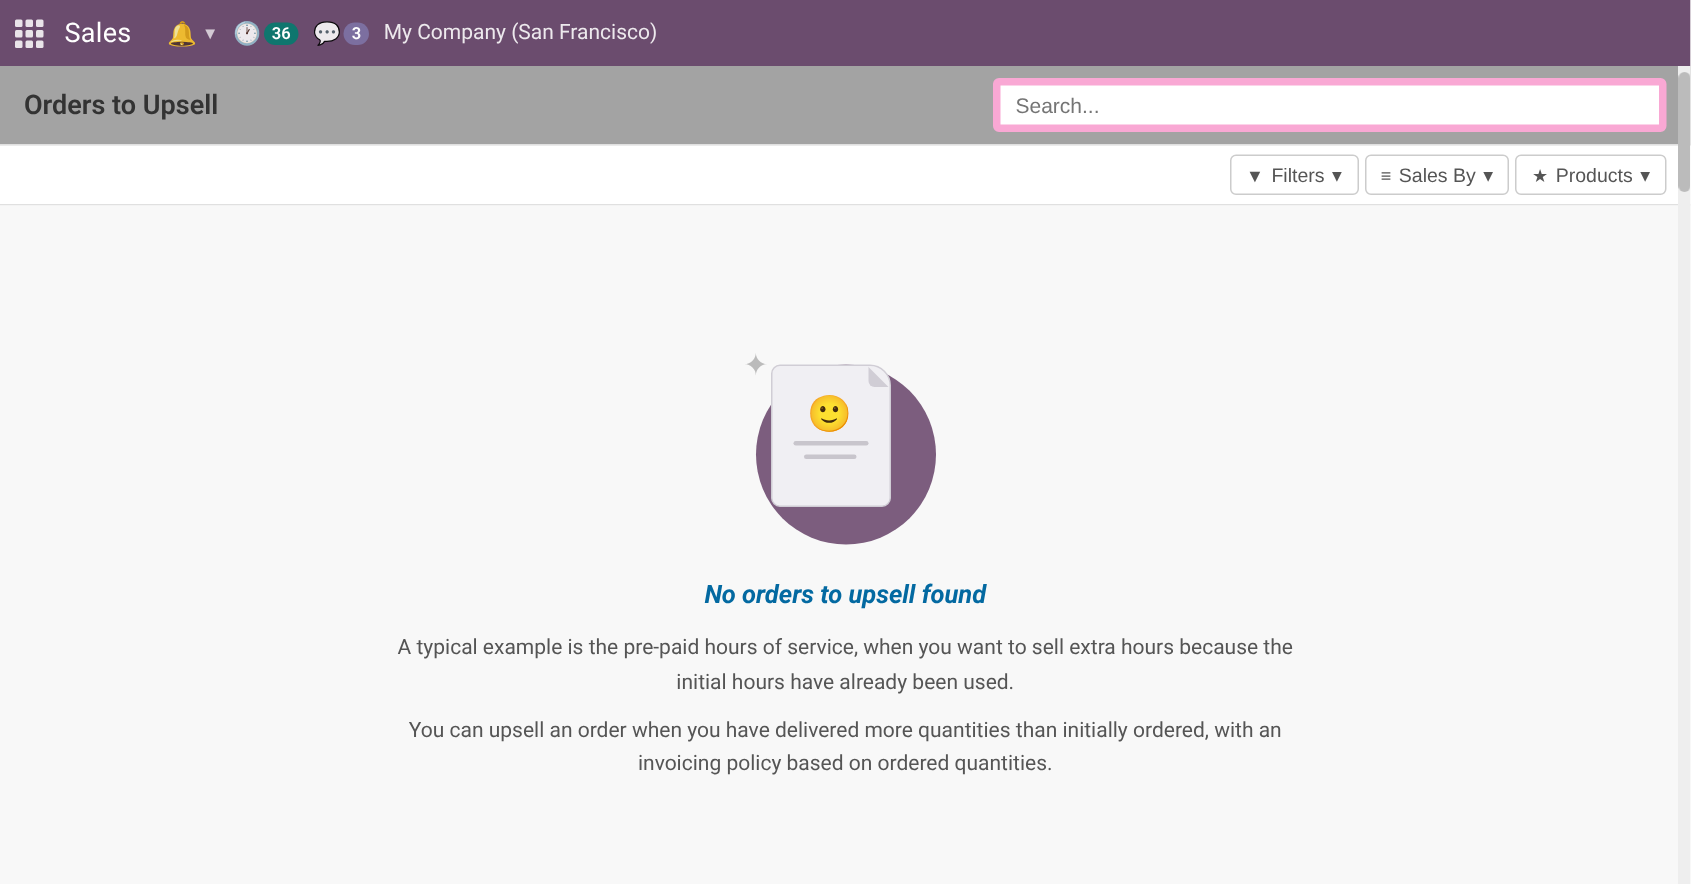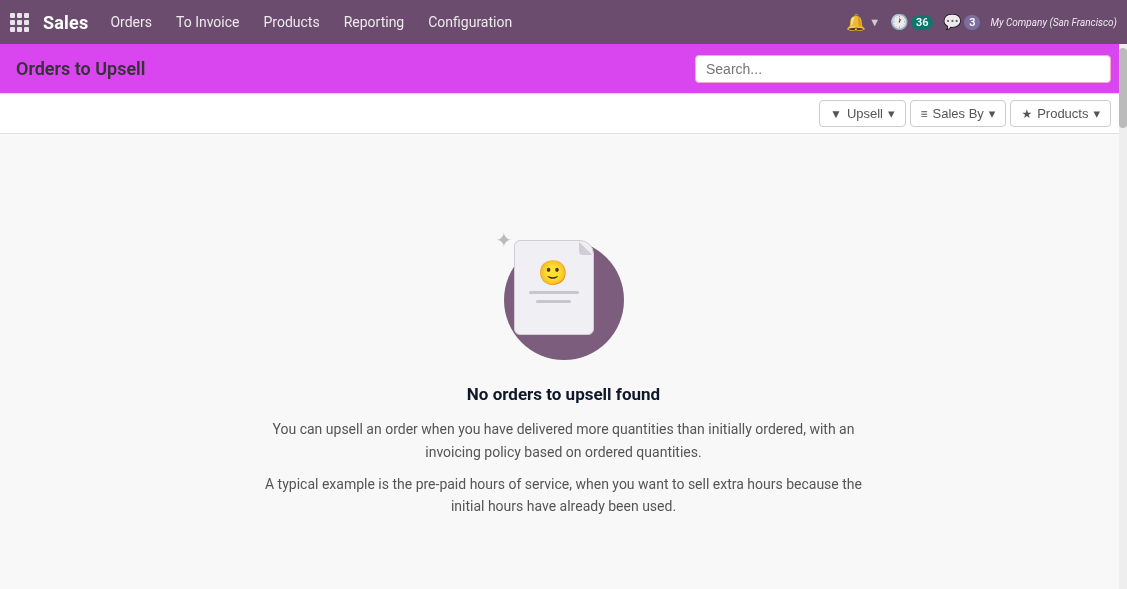--- a/index.html
+++ b/index.html
@@ -22,23 +22,23 @@
       margin-right: 14px;
       cursor: pointer;
     }
     .grid-icon span {
       width: 5px; height: 5px;
       background: rgba(255,255,255,0.85);
       border-radius: 1px;
     }
     .navbar-brand {
       font-size: 18px;
-      font-weight: 700;
+      font-weight: 400;
       color: white;
-      margin-right: 12px;
+      margin-right: 24px;
       letter-spacing: 0.2px;
     }
     .navbar-nav {
       display: flex;
       align-items: center;
       gap: 4px;
       flex: 1;
     }
     .nav-item {
       color: rgba(255,255,255,0.88);
@@ -75,49 +75,48 @@
       border-radius: 10px;
       font-size: 11px;
       padding: 1px 5px;
       font-weight: 600;
     }
     .badge-discuss {
       background: #7c6fa0;
     }
     .company-name {
       color: rgba(255,255,255,0.88);
-      font-size: 10px;
+      font-size: 14px;
       cursor: pointer;
       white-space: nowrap;
-      font-style: italic;
     }
 
     
     .subheader {
-      background: #d946ef;
+      background: #a3a3a3;
       border-bottom: 1px solid #e0e0e0;
       display: flex;
       align-items: center;
       justify-content: space-between;
       padding: 8px 16px;
       min-height: 50px;
     }
     .page-title {
       font-size: 18px;
       font-weight: 600;
       color: #333;
     }
     .search-bar {
       display: flex;
       align-items: flex-end;
-      border: 1px solid #f9a8d4;
+      border: 5px solid #f9a8d4;
       border-radius: 4px;
       padding: 5px 10px;
       background: white;
-      width: 416px;
+      width: 449px;
     }
     .search-bar input {
       border: none;
       outline: none;
       font-size: 14px;
       width: 100%;
       color: #333;
     }
 
     
@@ -210,23 +209,24 @@
       position: absolute;
       top: 10px;
       left: 5px;
       color: #999;
       font-size: 18px;
     }
 
     .empty-title {
       font-size: 17px;
       font-weight: 700;
-      color: #0f172a;
+      color: #0369a1;
       margin-bottom: 14px;
       text-align: center;
+      font-style: italic;
     }
     .empty-desc {
       font-size: 14px;
       color: #555;
       text-align: center;
       max-width: 620px;
       line-height: 1.6;
       margin-bottom: 10px;
     }
 
@@ -257,27 +257,20 @@
       <span></span>
       <span></span>
     <span></span>
       <span></span>
       <span></span>
     <span></span>
       <span></span>
       <span></span>
   </div>
   <div class="navbar-brand">Sales</div>
-  <div class="navbar-nav">
-    <div class="nav-item">Orders</div>
-    <div class="nav-item">To Invoice</div>
-    <div class="nav-item">Products</div>
-    <div class="nav-item">Reporting</div>
-    <div class="nav-item">Configuration</div>
-  </div>
   <div class="navbar-right">
     <div class="icon-bell">
       🔔 <span style="font-size:11px; opacity:0.8;">▼</span>
     </div>
     <div class="badge-container">
       <span style="font-size:15px;">🕐</span>
       <span class="badge">36</span>
     </div>
     <div class="badge-container">
       <span style="font-size:15px;">💬</span>
@@ -290,21 +283,21 @@
 <div class="subheader">
   <div class="page-title">Orders to Upsell</div>
   <div class="search-bar">
     <input type="text" placeholder="Search..." style="">
   </div>
 </div>
 
 <div class="filter-bar">
   <button class="filter-btn">
     <span class="filter-icon">▼</span>
-    <span>Upsell</span>
+    <span>Filters</span>
     <span>▾</span>
   </button>
   <button class="filter-btn">
     <span class="filter-icon">≡</span>
     <span>Sales By</span>
     <span>▾</span>
   </button>
   <button class="filter-btn">
     <span class="filter-icon">★</span>
     <span>Products</span>
@@ -319,20 +312,20 @@
     <div class="illus-doc">
       <div class="illus-doc-corner"></div>
       <div class="illus-face">🙂</div>
       <div class="illus-line"></div>
       <div class="illus-line short"></div>
     </div>
     <div class="spark" style="font-size:20px; top:8px; left:2px; color:#bbb;">✦</div>
   </div>
 
   <div class="empty-title">No orders to upsell found</div>
+  <div class="empty-desc">A typical example is the pre-paid hours of service, when you want to sell extra hours because the initial hours have already been used.</div>
   <div class="empty-desc">You can upsell an order when you have delivered more quantities than initially ordered, with an invoicing policy based on ordered quantities.</div>
-  <div class="empty-desc">A typical example is the pre-paid hours of service, when you want to sell extra hours because the initial hours have already been used.</div>
 
 </div>
 
 <div class="scrollbar-hint">
   <div class="scrollbar-thumb"></div>
 </div>
 
 </body></html>

